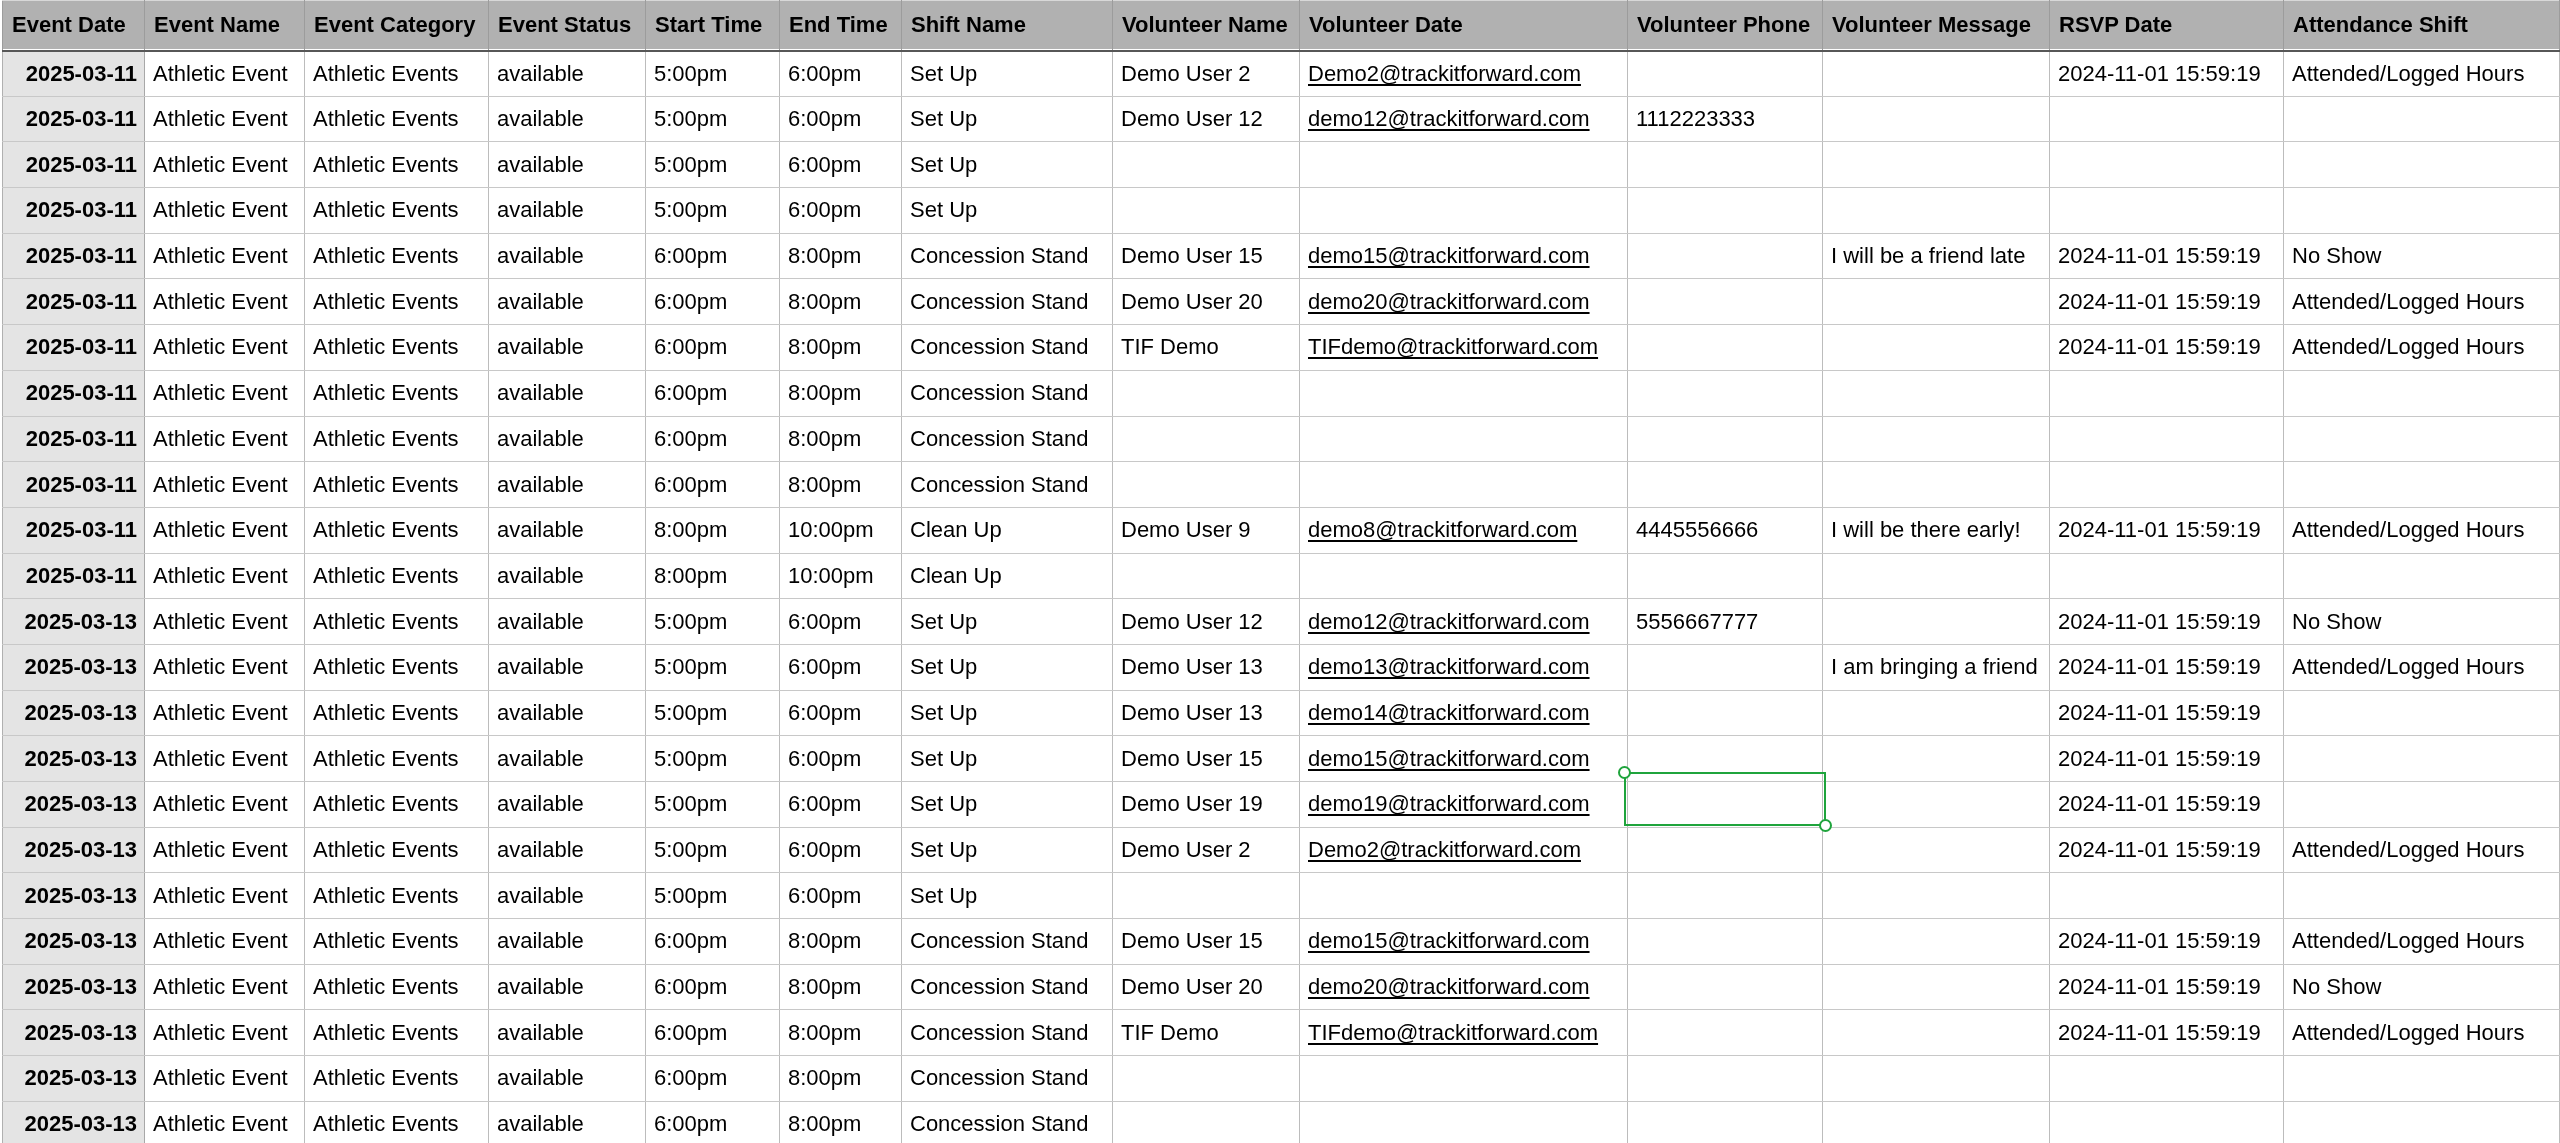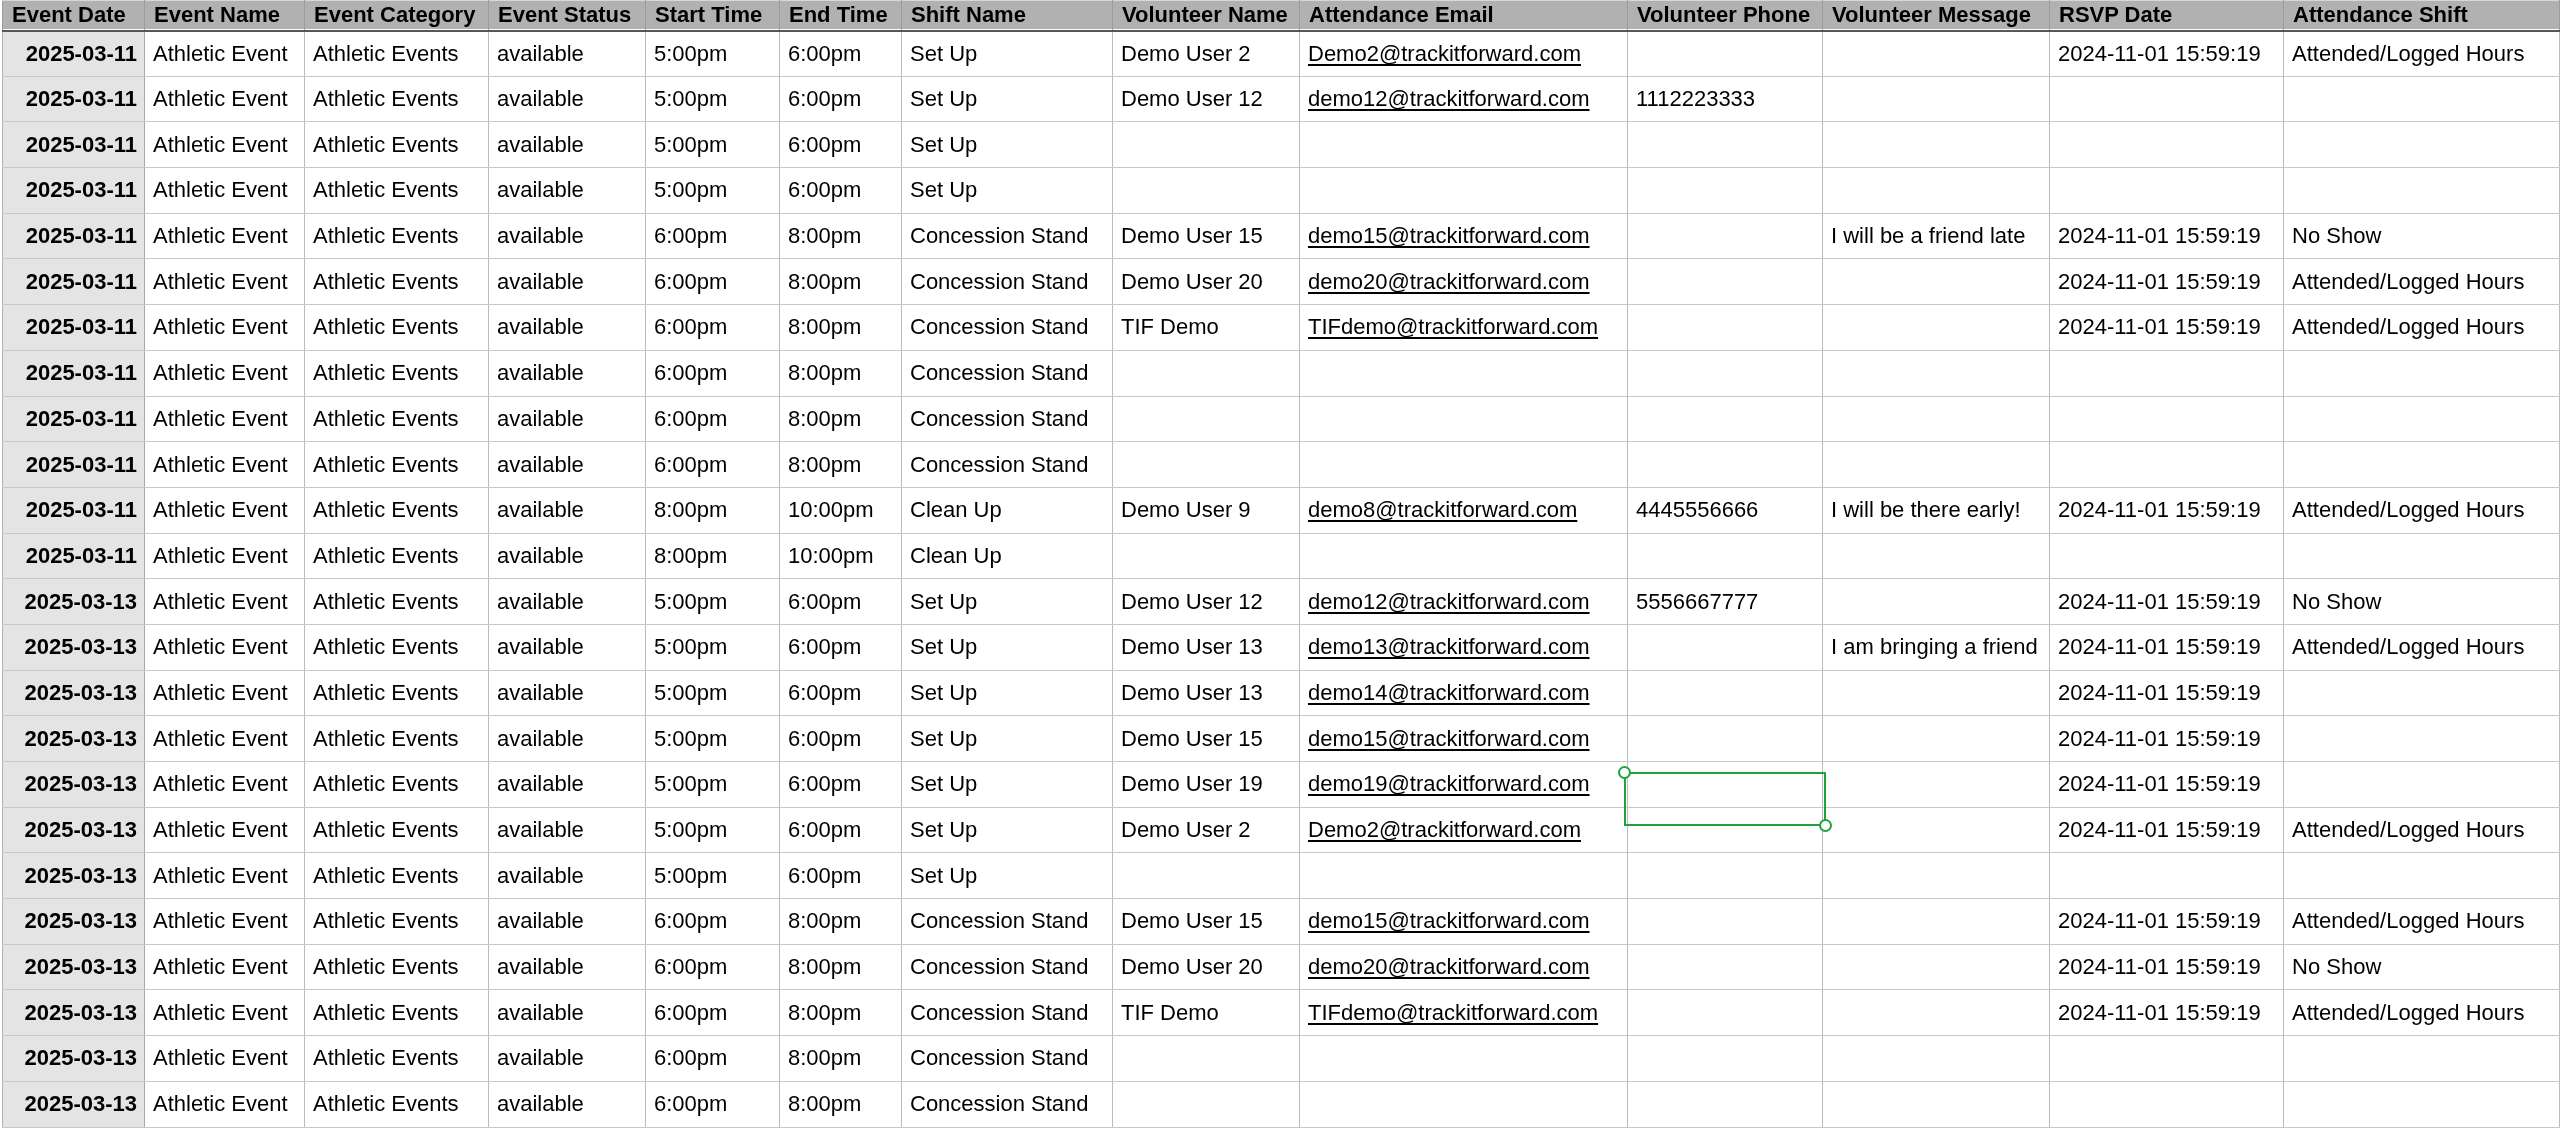--- a/index.html
+++ b/index.html
@@ -10,21 +10,21 @@
     font-family: "Liberation Sans", sans-serif;
     font-size: 22px;
     color: #000000;
   }
   table.sheet {
     border-collapse: collapse;
     table-layout: fixed;
     width: 2557px;
     margin-left: 2px;
   }
-  thead tr { height: 30px; }
+  thead tr { height: 50px; }
   tbody tr { height: 45.7px; padding-left: 32px; }
   th {
     font-weight: 700;
     font-size: 22px;
     text-align: left;
     vertical-align: middle;
     padding: 0 6px 0 9px;
     background: #b1b1b1;
     border-top: 1px solid #d8d8d8;
     border-right: 1px solid #9c9c9c;
@@ -98,21 +98,21 @@
   <thead>
     <tr>
         <th>Event Date</th>
         <th>Event Name</th>
         <th>Event Category</th>
         <th>Event Status</th>
         <th>Start Time</th>
         <th>End Time</th>
         <th>Shift Name</th>
         <th>Volunteer Name</th>
-        <th>Attendance Email</th>
+        <th>Volunteer Date</th>
         <th>Volunteer Phone</th>
         <th>Volunteer Message</th>
         <th>RSVP Date</th>
         <th>Attendance Shift</th>
       </tr>
   </thead>
   <tbody>
       <tr>
         <td class="row-label">2025-03-11</td>
         <td>Athletic Event</td>

